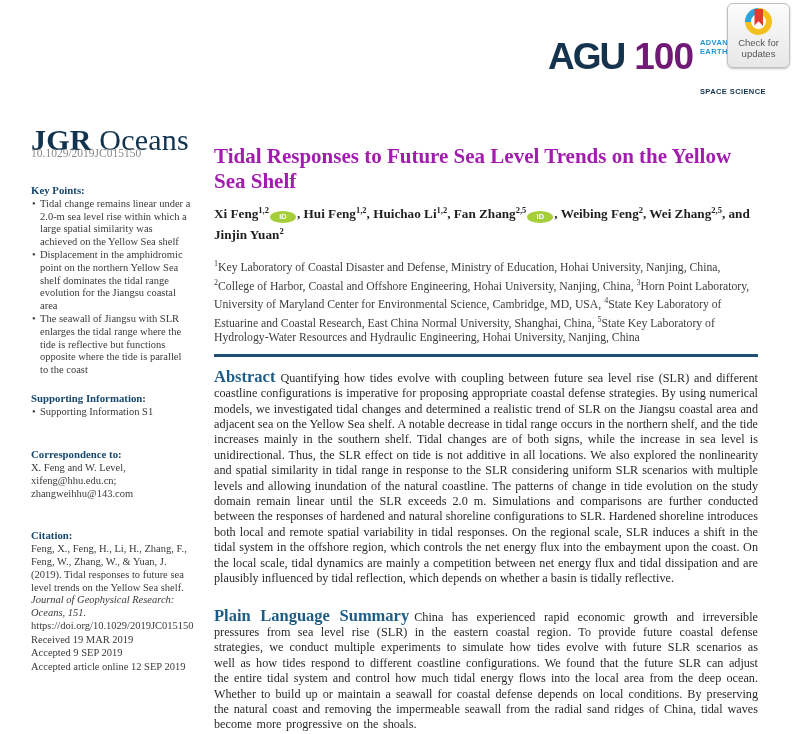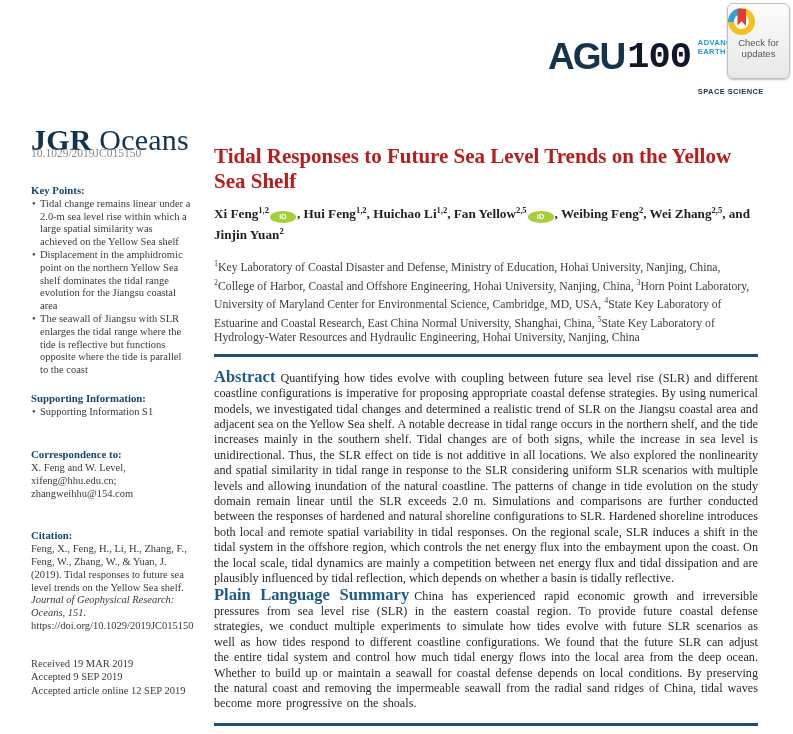--- a/index.html
+++ b/index.html
@@ -4,25 +4,25 @@
 <style>
   * { margin:0; padding:0; box-sizing:border-box; }
   html,body { background:#ffffff; }
   body {
     width:793px; height:734px; position:relative; overflow:hidden;
     font-family:"Liberation Serif", serif; color:#2b2b2b;
   }
 
   
   .badge {
-    position:absolute; top:3px; right:3px; width:63px; height:76px;
+    position:absolute; top:3px; right:3px; width:63px; height:65px;
     background:linear-gradient(#fcfcfc,#e7e7e7);
     border:1px solid #bfbfbf; border-radius:6px;
     box-shadow:0 1px 2px rgba(0,0,0,.25);
-    display:flex; flex-direction:column; 
+    display:flex; flex-direction:column; align-items:center;
     padding-top:4px; cursor:pointer; z-index:5;
   }
   .cm-ring {
     width:27px; height:27px; border-radius:50%;
     background:conic-gradient(from 0deg, #f2c11e 0 268deg, #2aa4da 268deg 360deg);
     position:relative; display:flex; align-items:center; justify-content:center;
   }
   .cm-ring::after {
     content:""; width:15px; height:15px; border-radius:50%; background:#fff;
     position:absolute;
@@ -36,21 +36,21 @@
     margin-top:2px; font-family:"Liberation Sans", sans-serif;
     font-size:9.5px; line-height:11px; color:#565656; text-align:center;
   }
 
   
   .agu-logo {
     position:absolute; left:548px; top:38px; display:flex; align-items:flex-start;
     font-family:"Liberation Sans", sans-serif;
   }
   .agu-word { font-size:37px; font-weight:800; letter-spacing:-2px; color:#15334d; line-height:38px; }
-  .agu-100  { font-size:37px; font-weight:800; letter-spacing:-1px; color:#0f172a; line-height:38px; margin-left:3px;font-family:Liberation Mono, monospace; }
+  .agu-100  { font-size:37px; font-weight:800; letter-spacing:-1px; color:#701a75; line-height:38px; margin-left:10px; }
   .agu-tagline { margin-left:7px; margin-bottom:2px; font-weight:700; font-size:7.5px; line-height:9px; letter-spacing:.4px; }
   .agu-tagline .tl-blue { color:#2196d4; }
   .agu-tagline .tl-navy { color:#15334d;margin-top:31px; }
 
   
   .jgr {
     position:absolute; left:31px; top:95px;
     font-family:Liberation Serif, serif; font-size:30px; color:#12334e; letter-spacing:.2px;margin-top:28px;
   }
   .jgr .jgr-bold { font-weight:700; }
@@ -72,41 +72,41 @@
   .sb-list { list-style:none; margin-top:2px; }
   .sb-list li {
     font-size:10.5px; line-height:12.6px; color:#3a3a3a;
     padding-left:9px; position:relative; margin-top:1px;
   }
   .sb-list li::before { content:"\2022"; position:absolute; left:1px; top:0; color:#3a3a3a; }
   .sb-lines div, .sb-cit { font-size:10.5px; line-height:12.8px; color:#3a3a3a; }
   .sb-lines { margin-top:2px; }
   .sb-cit { margin-top:2px; }
   .sb-cit .it { font-style:italic; }
-  .sb-dates { margin-top:24px; }
+  .sb-dates { }
   .sb-dates div { font-size:10.5px; line-height:13.6px; color:#3a3a3a; }
 
   
-  .title { font-size:21px; line-height:25px; font-weight:700; color:#b91c1c; }
+  .title { font-size:21px; line-height:25px; font-weight:700; color:#a21caf; }
   .authors { margin-top:8px; font-size:13.2px; line-height:17.5px; font-weight:700; color:#1f1f1f; }
   .authors sup { font-size:8.5px; }
   .orcid {
     display:inline-block; width:26px; height:12px; border-radius:50%;
     background:#a6ce39; color:#fff; font-family:"Liberation Sans", sans-serif;
     font-size:7.5px; font-weight:700; line-height:12px; text-align:center;
     vertical-align:-1px; margin:0 1px; cursor:pointer;
   }
   .affils { margin-top:13px; font-size:11.7px; line-height:14.6px; color:#3d3d3d; }
   .affils sup { font-size:8px; }
   .rule { height:3px; background:#1d4f75; }
   .rule-top { margin-top:8px; }
   .rule-bottom { margin-top:11px; }
   .para { text-align:justify; font-size:12.2px; line-height:15.4px; color:#292929; }
   .abstract { margin-top:12px; }
-  .pls { margin-top:0; word-spacing:1.5px; }
+  .pls { margin-top:21px; word-spacing:1.5px; }
   .p-head { font-size:16.5px; font-weight:700; color:#1d5c87; padding-right:5px; }
 </style>
 </head>
 <body>
 
 <div class="badge">
   <div class="cm-ring">
     <div class="cm-bookmark"></div>
   </div>
   <div class="badge-text">
@@ -144,40 +144,40 @@
 
     <div class="sb-h sb-si-h">Supporting Information:</div>
     <ul class="sb-list">
         <li>Supporting Information S1</li>
       </ul>
 
     <div class="sb-h sb-corr-h">Correspondence to:</div>
     <div class="sb-lines">
         <div>X. Feng and W. Level,</div>
         <div>xifeng@hhu.edu.cn;</div>
-        <div>zhangweihhu@154.com</div>
+        <div>zhangweihhu@143.com</div>
       </div>
 
     <div class="sb-h sb-cit-h">Citation:</div>
     <div class="sb-cit">
       <span>Feng, X., Feng, H., Li, H., Zhang, F., Feng, W., Zhang, W., &amp; Yuan, J. (2019). Tidal responses to future sea level trends on the Yellow Sea shelf. </span><span class="it">Journal of Geophysical Research: Oceans, 151.</span>
       <span>https://doi.org/10.1029/2019JC015150</span>
     </div>
 
     <div class="sb-dates">
         <div>Received 19 MAR 2019</div>
         <div>Accepted 9 SEP 2019</div>
         <div>Accepted article online 12 SEP 2019</div>
       </div>
   </div>
 
   <div class="main">
     <h1 class="title">Tidal Responses to Future Sea Level Trends on the Yellow Sea Shelf</h1>
 
-    <div class="authors"><span>Xi Feng</span><sup>1,2</sup><span class="orcid">iD</span>, <span>Hui Feng</span><sup>1,2</sup>, <span>Huichao Li</span><sup>1,2</sup>, <span>Fan Yellow</span><sup>2,5</sup><span class="orcid">iD</span>, <span>Weibing Feng</span><sup>2</sup>, <span>Wei Zhang</span><sup>2,5</sup>, and <span>Jinjin Yuan</span><sup>2</sup></div>
+    <div class="authors"><span>Xi Feng</span><sup>1,2</sup><span class="orcid">iD</span>, <span>Hui Feng</span><sup>1,2</sup>, <span>Huichao Li</span><sup>1,2</sup>, <span>Fan Zhang</span><sup>2,5</sup><span class="orcid">iD</span>, <span>Weibing Feng</span><sup>2</sup>, <span>Wei Zhang</span><sup>2,5</sup>, and <span>Jinjin Yuan</span><sup>2</sup></div>
 
     <div class="affils"><sup>1</sup>Key Laboratory of Coastal Disaster and Defense, Ministry of Education, Hohai University, Nanjing, China, <sup>2</sup>College of Harbor, Coastal and Offshore Engineering, Hohai University, Nanjing, China, <sup>3</sup>Horn Point Laboratory, University of Maryland Center for Environmental Science, Cambridge, MD, USA, <sup>4</sup>State Key Laboratory of Estuarine and Coastal Research, East China Normal University, Shanghai, China, <sup>5</sup>State Key Laboratory of Hydrology-Water Resources and Hydraulic Engineering, Hohai University, Nanjing, China</div>
 
     <div class="rule rule-top"></div>
 
     <p class="para abstract"><span class="p-head">Abstract</span><span>Quantifying how tides evolve with coupling between future sea level rise (SLR) and different coastline configurations is imperative for proposing appropriate coastal defense strategies. By using numerical models, we investigated tidal changes and determined a realistic trend of SLR on the Jiangsu coastal area and adjacent sea on the Yellow Sea shelf. A notable decrease in tidal range occurs in the northern shelf, and the tide increases mainly in the southern shelf. Tidal changes are of both signs, while the increase in sea level is unidirectional. Thus, the SLR effect on tide is not additive in all locations. We also explored the nonlinearity and spatial similarity in tidal range in response to the SLR considering uniform SLR scenarios with multiple levels and allowing inundation of the natural coastline. The patterns of change in tide evolution on the study domain remain linear until the SLR exceeds 2.0 m. Simulations and comparisons are further conducted between the responses of hardened and natural shoreline configurations to SLR. Hardened shoreline introduces both local and remote spatial variability in tidal responses. On the regional scale, SLR induces a shift in the tidal system in the offshore region, which controls the net energy flux into the embayment upon the coast. On the local scale, tidal dynamics are mainly a competition between net energy flux and tidal dissipation and are plausibly influenced by tidal reflection, which depends on whether a basin is tidally reflective.</span></p>
 
     <p class="para pls"><span class="p-head">Plain Language Summary</span><span>China has experienced rapid economic growth and irreversible pressures from sea level rise (SLR) in the eastern coastal region. To provide future coastal defense strategies, we conduct multiple experiments to simulate how tides evolve with future SLR scenarios as well as how tides respond to different coastline configurations. We found that the future SLR can adjust the entire tidal system and control how much tidal energy flows into the local area from the deep ocean. Whether to build up or maintain a seawall for coastal defense depends on local conditions. By preserving the natural coast and removing the impermeable seawall from the radial sand ridges of China, tidal waves become more progressive on the shoals.</span></p>
 
     <div class="rule rule-bottom"></div>

